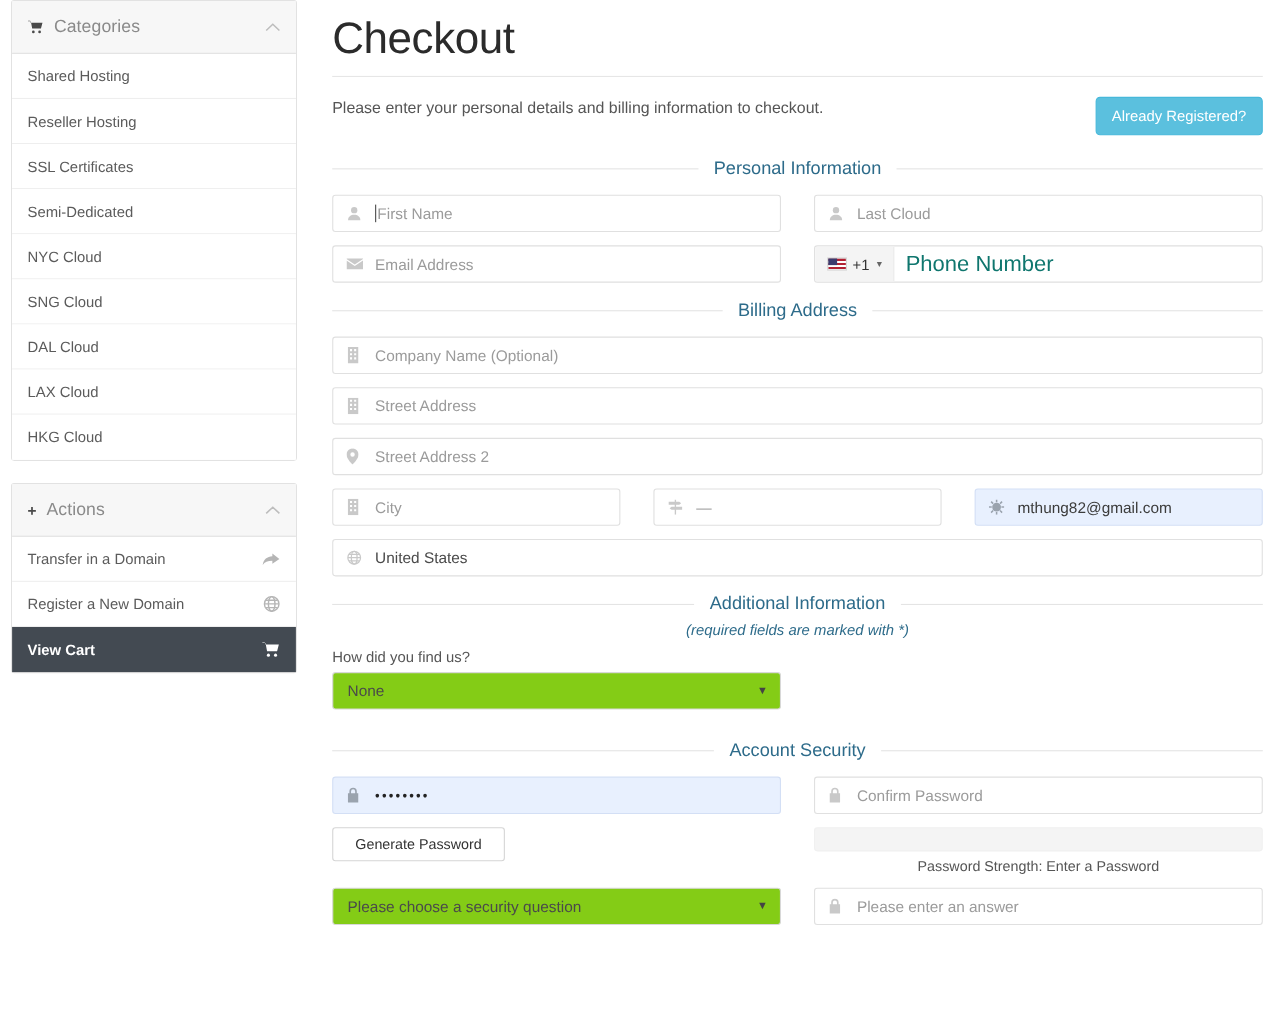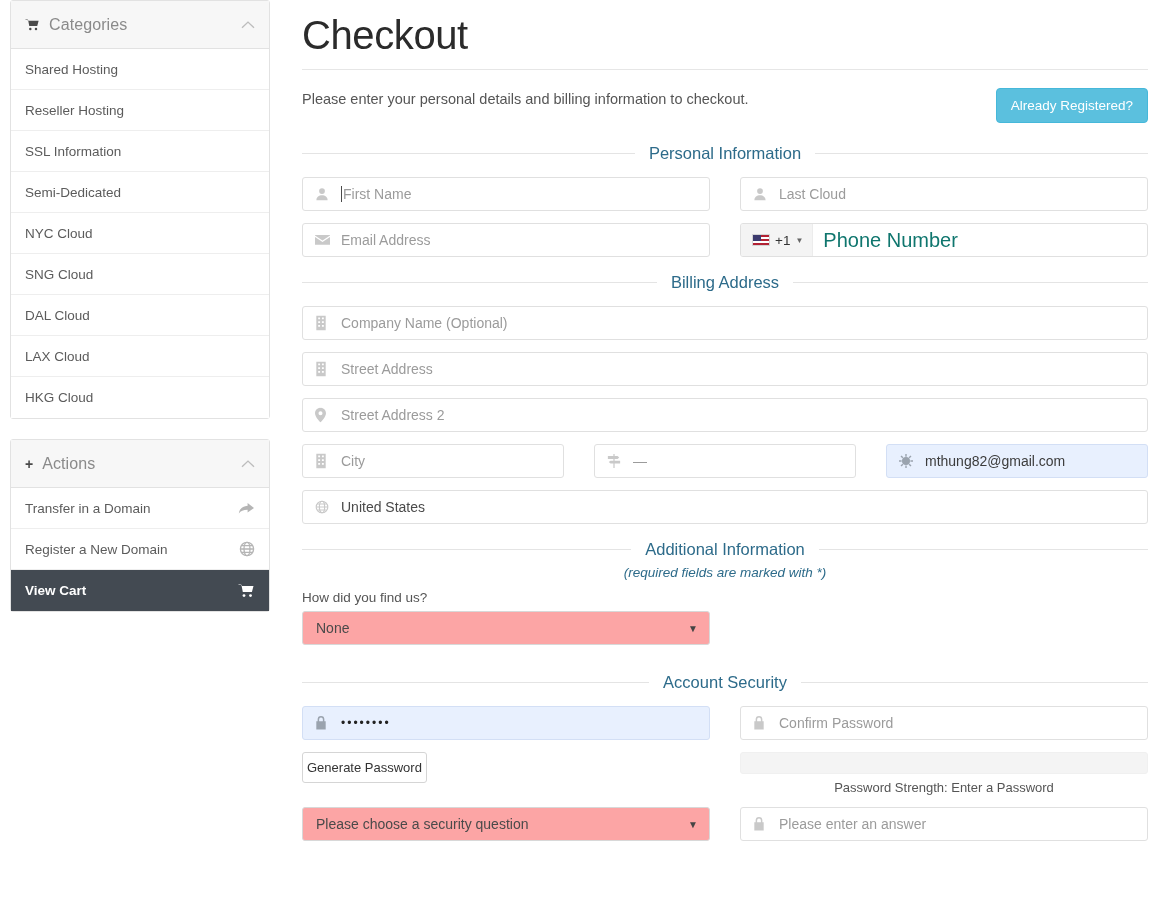--- a/index.html
+++ b/index.html
@@ -184,21 +184,21 @@
   }
   .cc-caret { font-size: 8px; color: #666; }
   .phone-input { flex: 1; padding-left: 10px; font-size: 20px; color: #0f766e; }
 
   
   .select {
     position: relative;
     height: 34px;
     border: 1px solid #d8d8d8;
     border-radius: 3px;
-    background: #fca5a5;
+    background: #84cc16;
     display: flex; align-items: center;
     padding: 0 30px 0 13px;
     font-size: 14px; color: #4a4a4a;
     cursor: pointer;
   }
   .select .sel-caret {
     position: absolute; right: 11px; top: 50%; transform: translateY(-50%);
     color: #444; font-size: 10px;
   }
   .sel-narrow { width: 408px; }
@@ -208,21 +208,21 @@
     color: #555;
     margin: 4px 0 6px 0;
   }
 
   .btn-default {
     display: inline-block;
     border: 1px solid #d5d5d5;
     background: #fff;
     color: #333;
     font-size: 13px;
-    padding: 7px 4px;
+    padding: 7px 20px;
     border-radius: 3px;
     cursor: pointer;
     font-family: inherit;
   }
   .strength-bar {
     height: 22px;
     background: #f4f4f4;
     border-radius: 3px;
     border: 1px solid #f0f0f0;
   }
@@ -258,21 +258,21 @@
         </span>
       </div>
       <ul class="panel-list">
         <li>
             <span>Shared Hosting</span>
           </li>
         <li>
             <span>Reseller Hosting</span>
           </li>
         <li>
-            <span>SSL Information</span>
+            <span>SSL Certificates</span>
           </li>
         <li>
             <span>Semi-Dedicated</span>
           </li>
         <li>
             <span>NYC Cloud</span>
           </li>
         <li>
             <span>SNG Cloud</span>
           </li>

